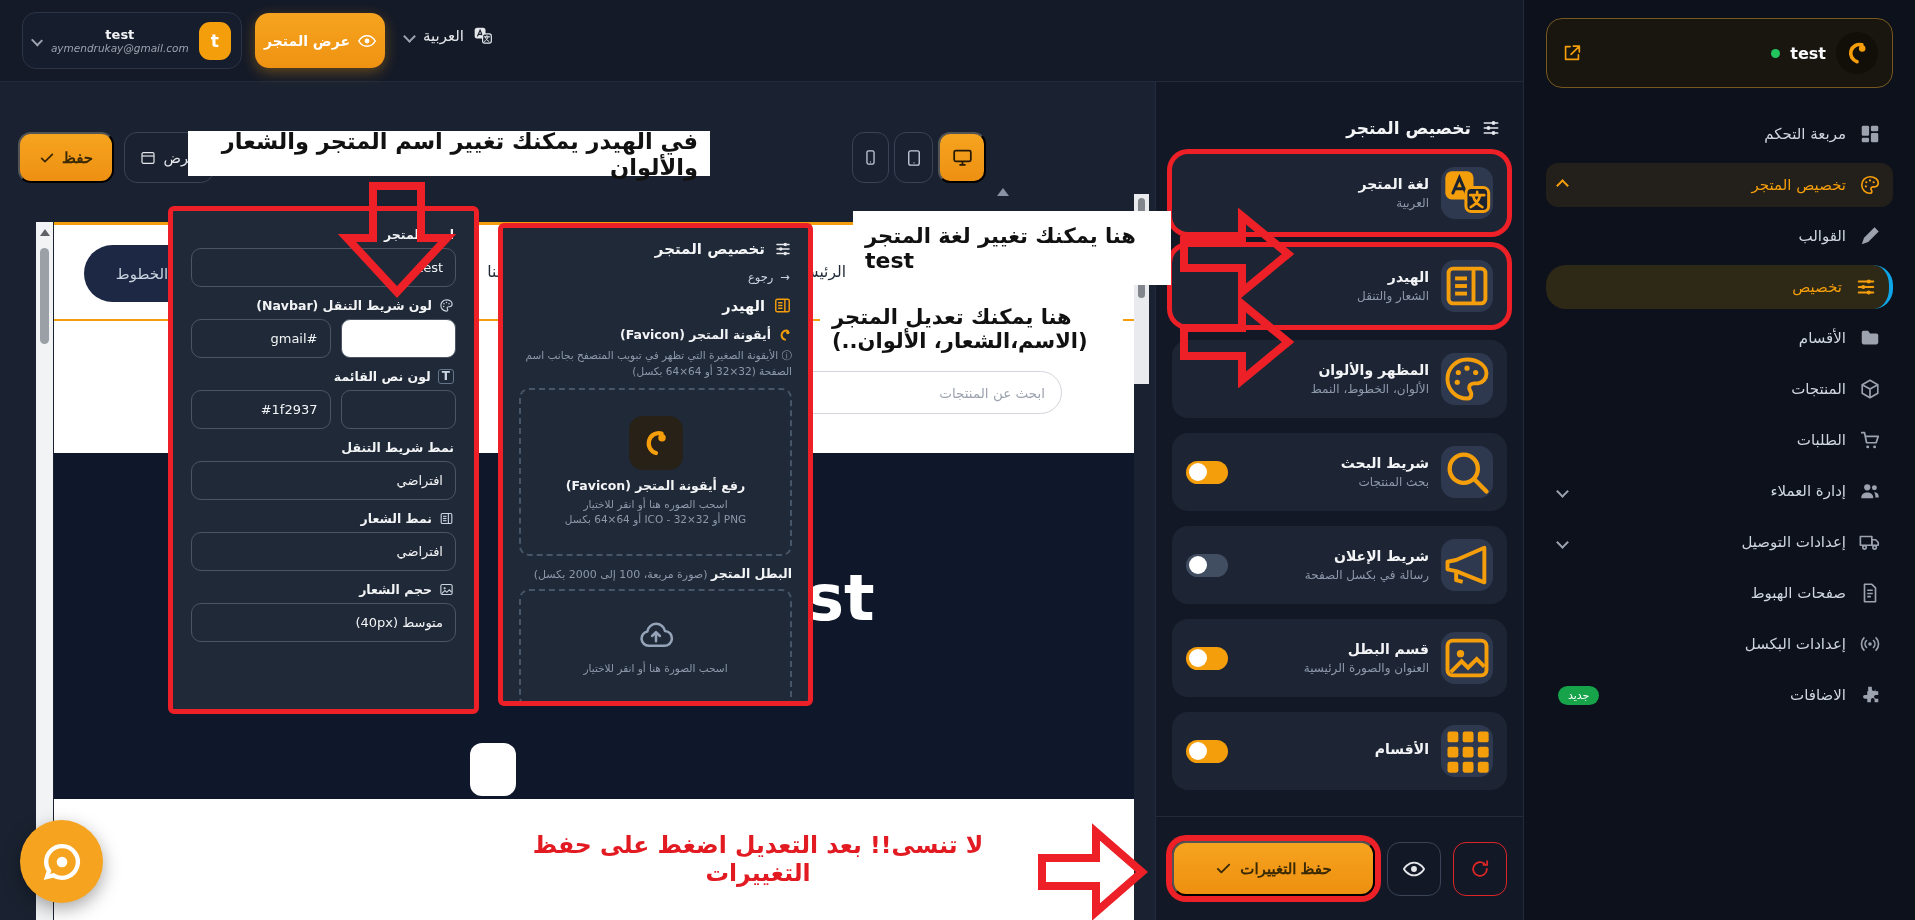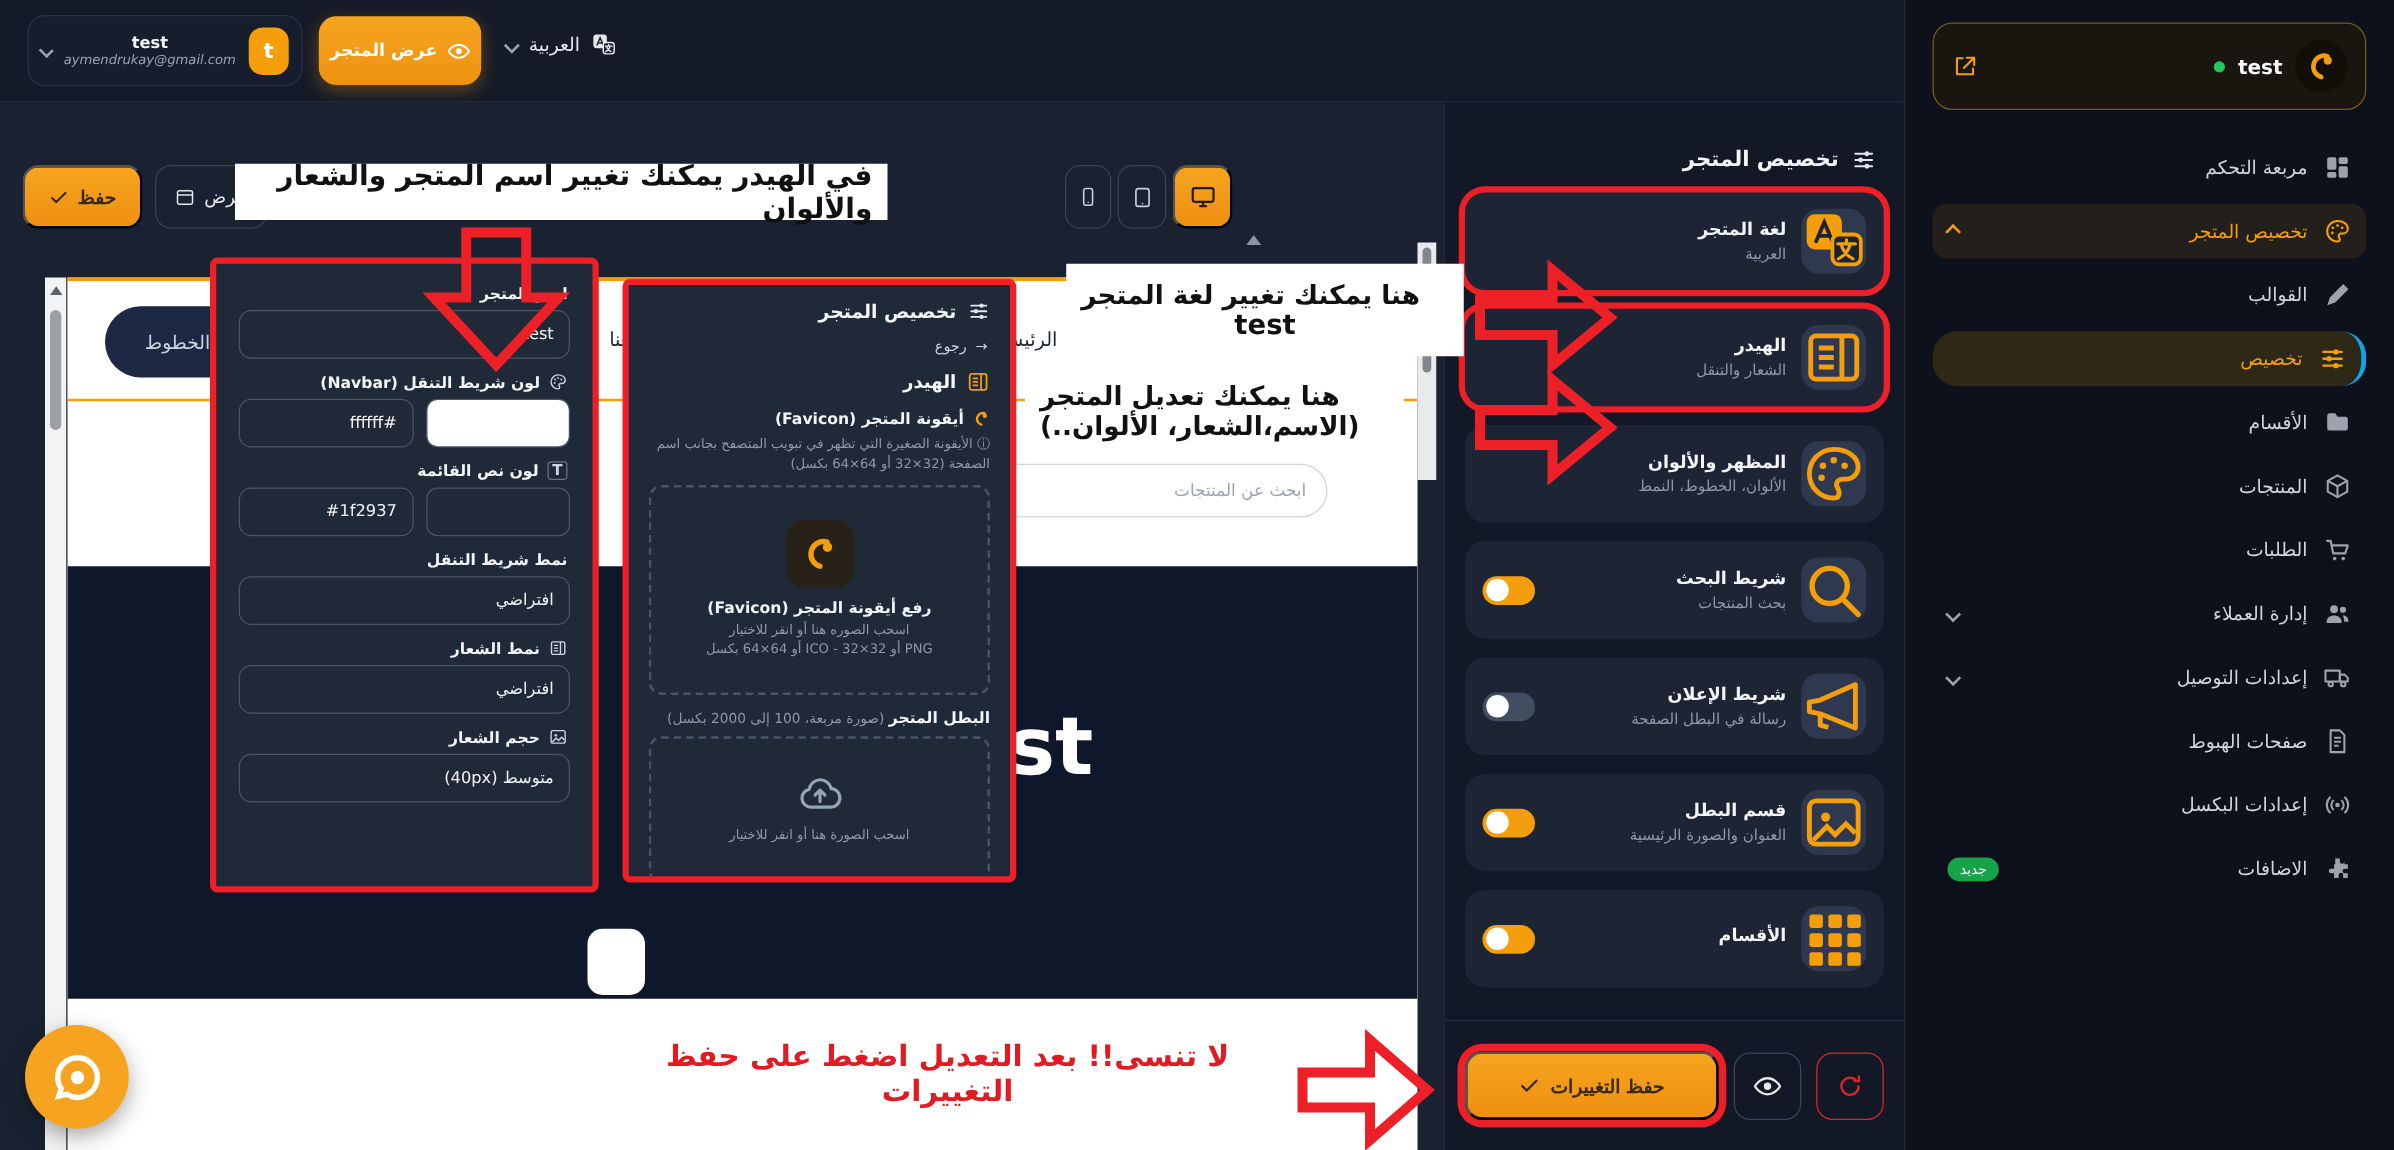--- a/index.html
+++ b/index.html
@@ -158,21 +158,21 @@
   .up-hint { color:#8d99ab; font-size:10.5px; margin-bottom:3px; }
   .dm-logolabel { font-size:11px; color:#8d99ab; margin:4px 0 8px; }
   .dm-logolabel b { color:#f3f4f6; font-size:12.5px; }
   .upload-box.logo { height:118px; }
   .upload-box.logo .nicon { width:36px; height:36px; color:#94a3b8; margin-bottom:8px; }
 
   
   .ann { position:absolute; background:#fff; color:#111; font-weight:bold; z-index:9;
     display:flex; flex-direction:column; justify-content:center; padding:4px 12px; }
   .ann-1 { left:188px; top:131px; width:522px; height:45px; font-size:22.5px; text-align:right; }
-  .ann-2 { left:853px; top:211px; width:318px; height:74px; font-size:21px; text-align:left; }
+  .ann-2 { left:853px; top:211px; width:318px; height:74px; font-size:21px; text-align:left;align-items:flex-end; }
   .ann-2 .l2 { text-align:center; font-size:22px; }
   .ann-3 { left:820px; top:291px; width:303px; height:76px; font-size:21px; text-align:left; }
   .ann-4 { left:482px; top:830px; width:552px; height:57px; font-size:23.5px; color:#e21b22;
     text-align:center; justify-content:center; }
   .arrow-svg { position:absolute; z-index:9; }
 
   .nicon { display:inline-block; }
   .nicon svg, .tile svg, .licon svg { width:100%; height:100%; display:block; }
 </style>
 </head>
@@ -572,21 +572,21 @@
       </div>
       <div class="card">
         <div class="card-right">
             <span class="tile">
               <svg viewBox="0 0 24 24">
                 <use href="#i-megaphone"></use>
               </svg>
             </span>
           <div>
               <div class="card-title">شريط الإعلان</div>
-               <div class="card-sub">رسالة في البطل الصفحة</div>
+               <div class="card-sub">رسالة في بكسل الصفحة</div>
             </div>
         </div>
         <span class="toggle off">
             <span class="knob"></span>
           </span>
       </div>
       <div class="card">
         <div class="card-right">
             <span class="tile">
               <svg viewBox="0 0 24 24">
@@ -747,21 +747,21 @@
       <span class="licon">
           <svg viewBox="0 0 24 24" style="color:#cbd5e1">
             <use href="#i-palette"></use>
           </svg>
         </span>
       <span>لون شريط التنقل (Navbar)</span>
     </div>
     <div class="color-row">
       <div class="swatch white"></div>
       <div class="input">
-          <span>#ffffff</span>
+          <span>#gmail</span>
         </div>
     </div>
 
     <div class="field-label">
       <span class="t-glyph">T</span>
       <span>لون نص القائمة</span>
     </div>
     <div class="color-row">
       <div class="swatch dark"></div>
       <div class="input">

